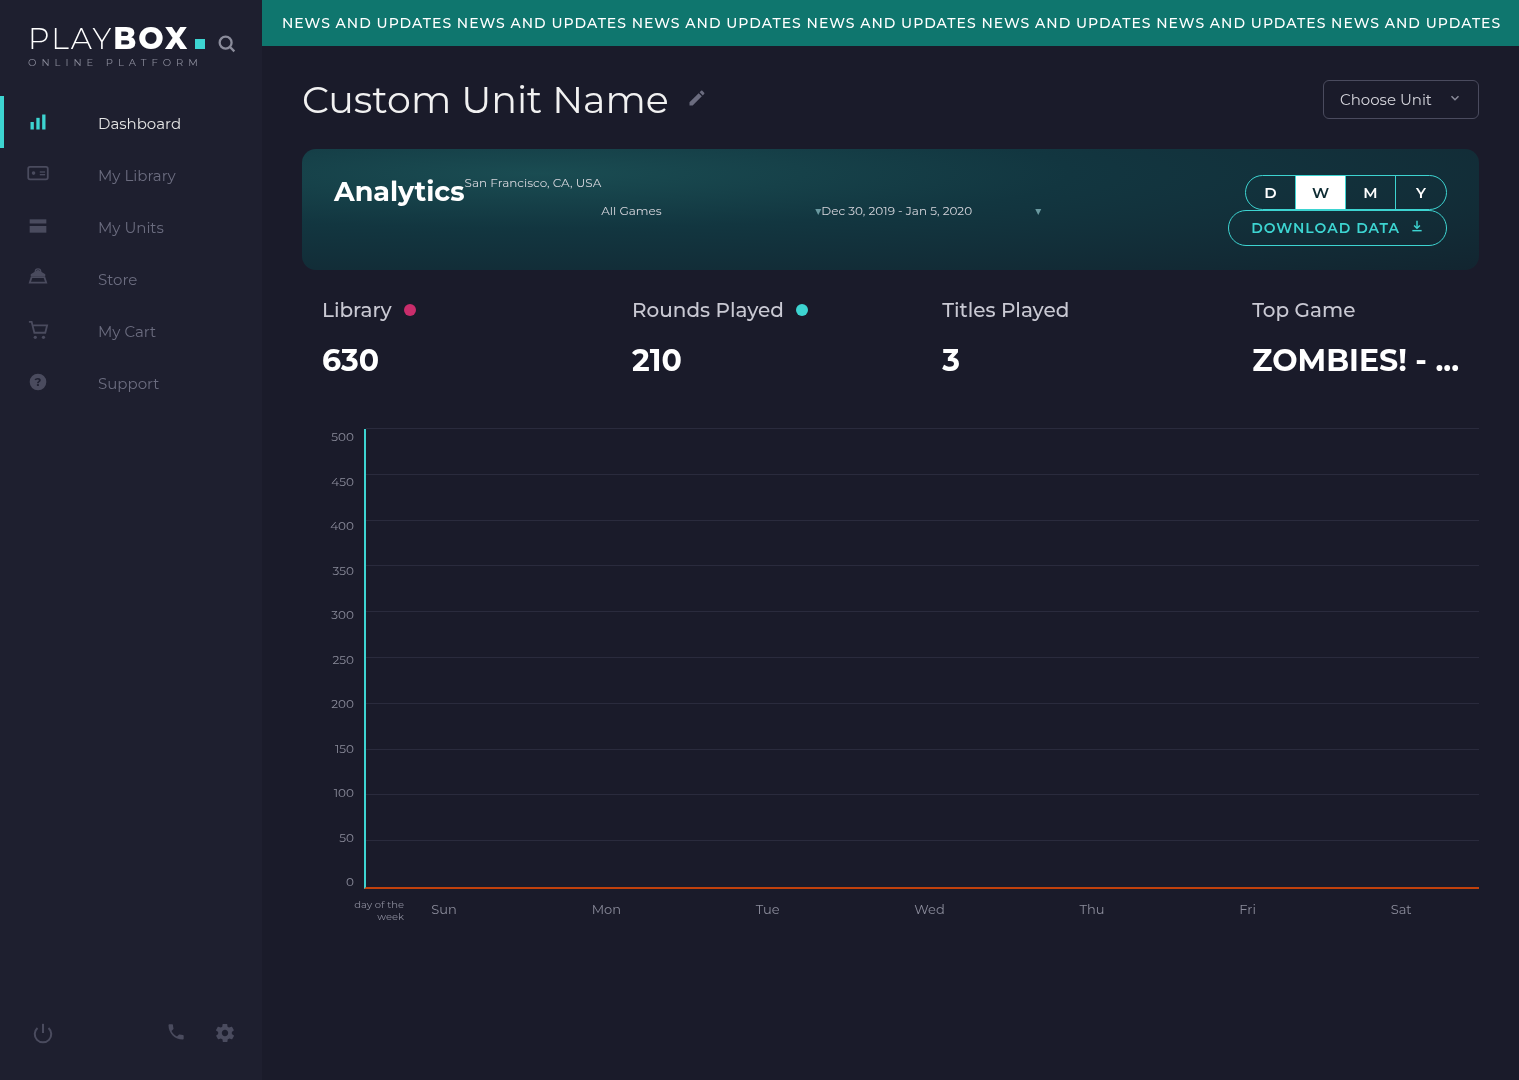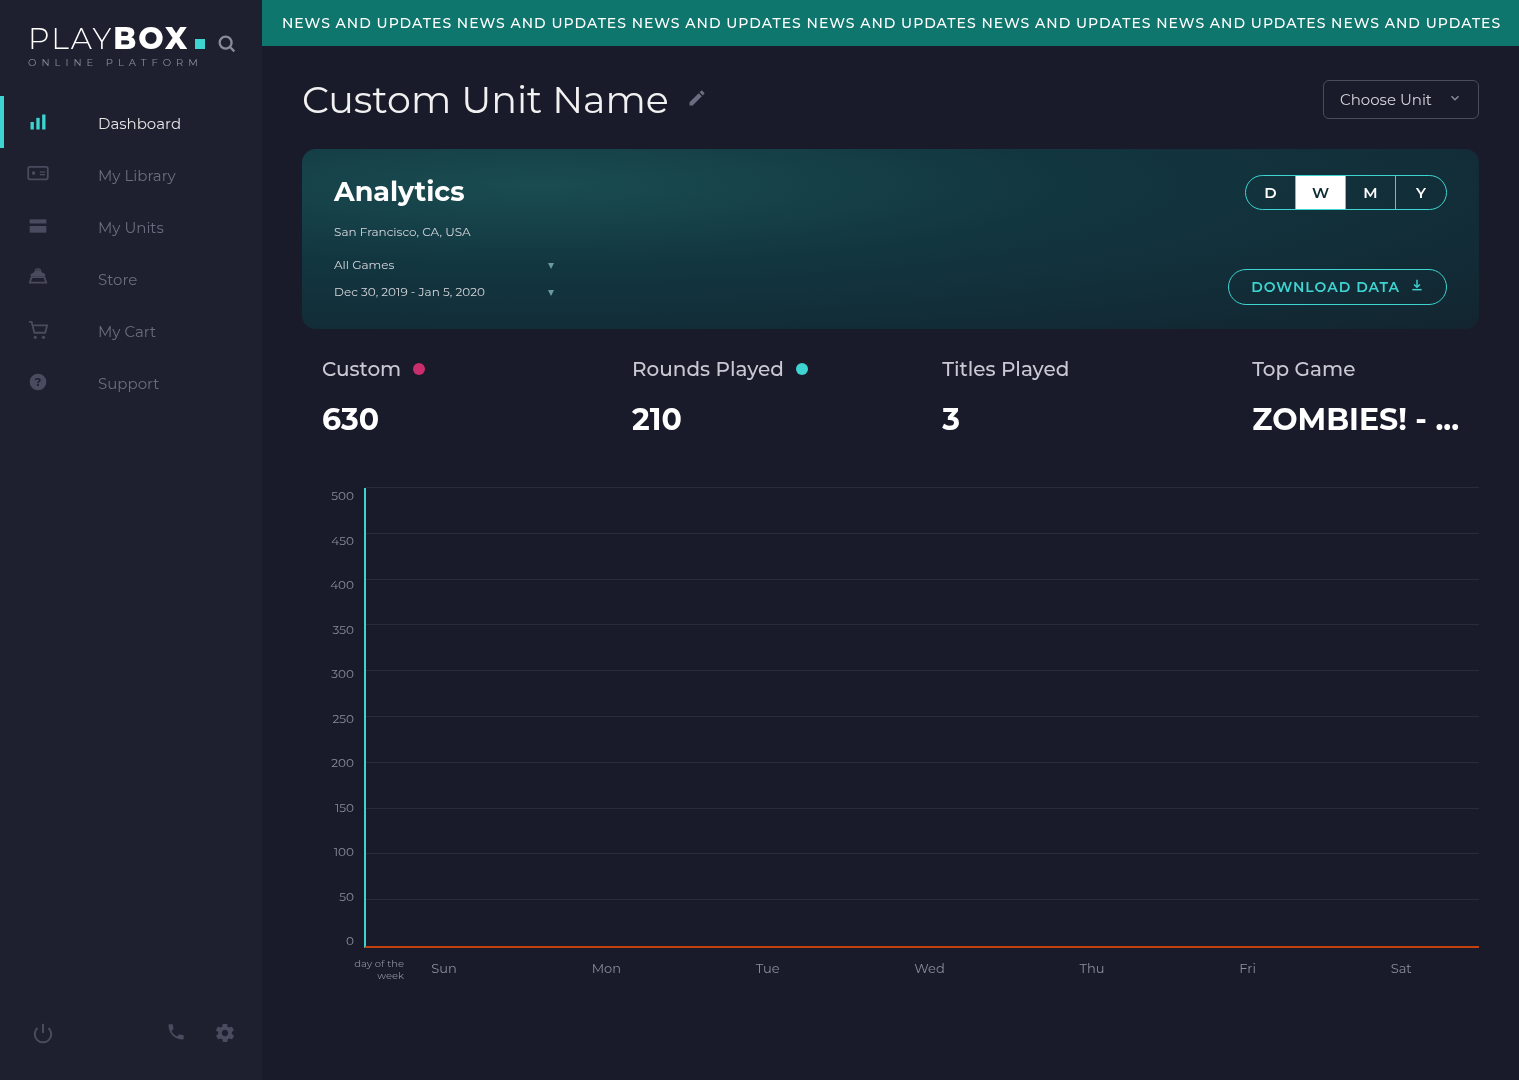--- a/index.html
+++ b/index.html
@@ -174,21 +174,21 @@
     
     .analytics-card {
         border-radius: 14px;
         padding: 26px 32px 24px 32px;
         background: radial-gradient(ellipse at 20% 20%, #1a4c52 0%, #123640 40%, #122530 100%);
         display: flex;
         justify-content: space-between;
     }
     .analytics-left {
         display: flex;
-        flex-direction: column;
+        flex-direction: row;
     }
     .analytics-title {
         font-size: 27px;
         font-weight: 700;
         color: #ffffff;
         margin-bottom: 16px;
     }
     .analytics-location {
         font-size: 12px;
         color: #d5d5dc;
@@ -513,21 +513,21 @@
                 <line x1="4" y1="20" x2="20" y2="20"></line>
               </svg>
           </span>
         </div>
       </div>
     </div>
 
     <div class="stats-row">
       <div class="stat-block">
         <div class="stat-label-row">
-          <span class="stat-label">Custom</span>
+          <span class="stat-label">Library</span>
           <span class="stat-dot dot-pink"></span>
         </div>
         <div class="stat-value">630</div>
       </div>
       <div class="stat-block">
         <div class="stat-label-row">
           <span class="stat-label">Rounds Played</span>
           <span class="stat-dot dot-cyan"></span>
         </div>
         <div class="stat-value">210</div>

